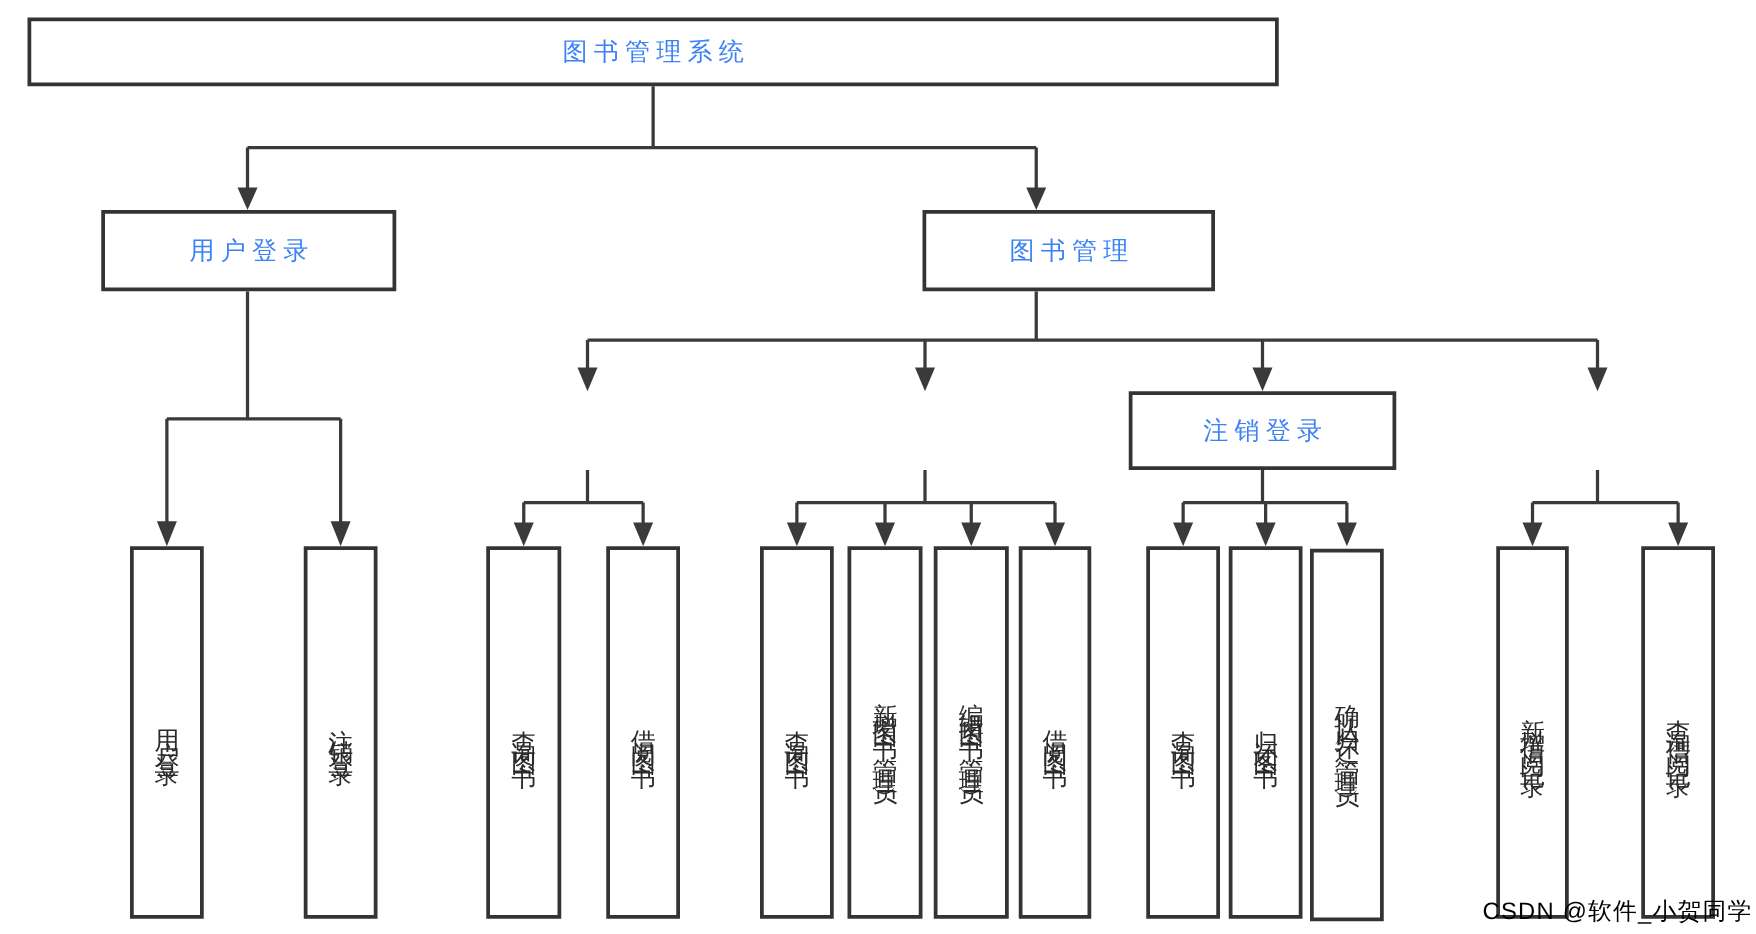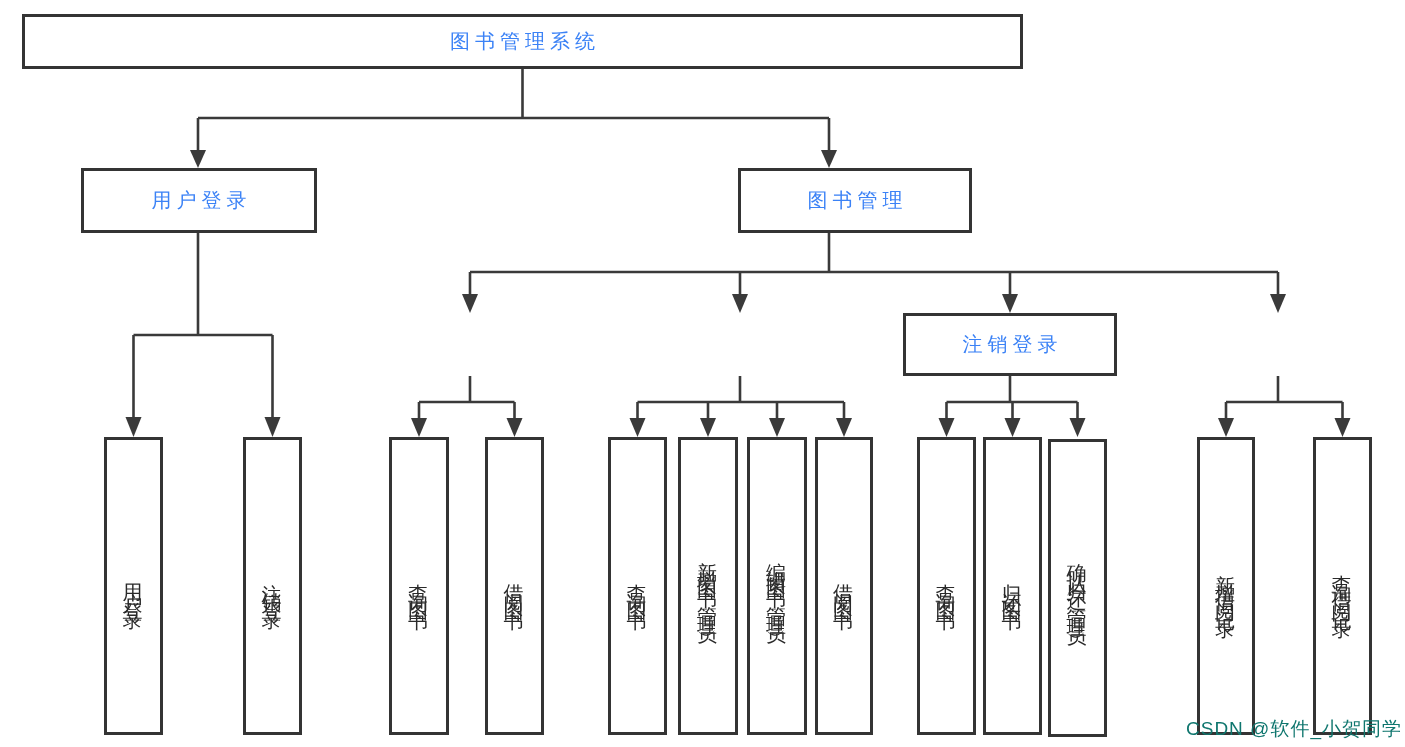--- a/index.html
+++ b/index.html
@@ -45,21 +45,21 @@
     stroke: #3a3a3a;
     stroke-width: 2.6;
     fill: none;
   }
   #connectors polygon { fill: #3a3a3a; stroke: none; }
   #watermark {
     position: absolute;
     left: 1186px;
     top: 716px;
     font-size: 19px;
-    color: #0f766e;
+    color: #000000;
     letter-spacing: 1px;
     white-space: nowrap;
     z-index: 5;
   }
 </style>
 </head>
 <body>
 
 <div id="stage">
 

